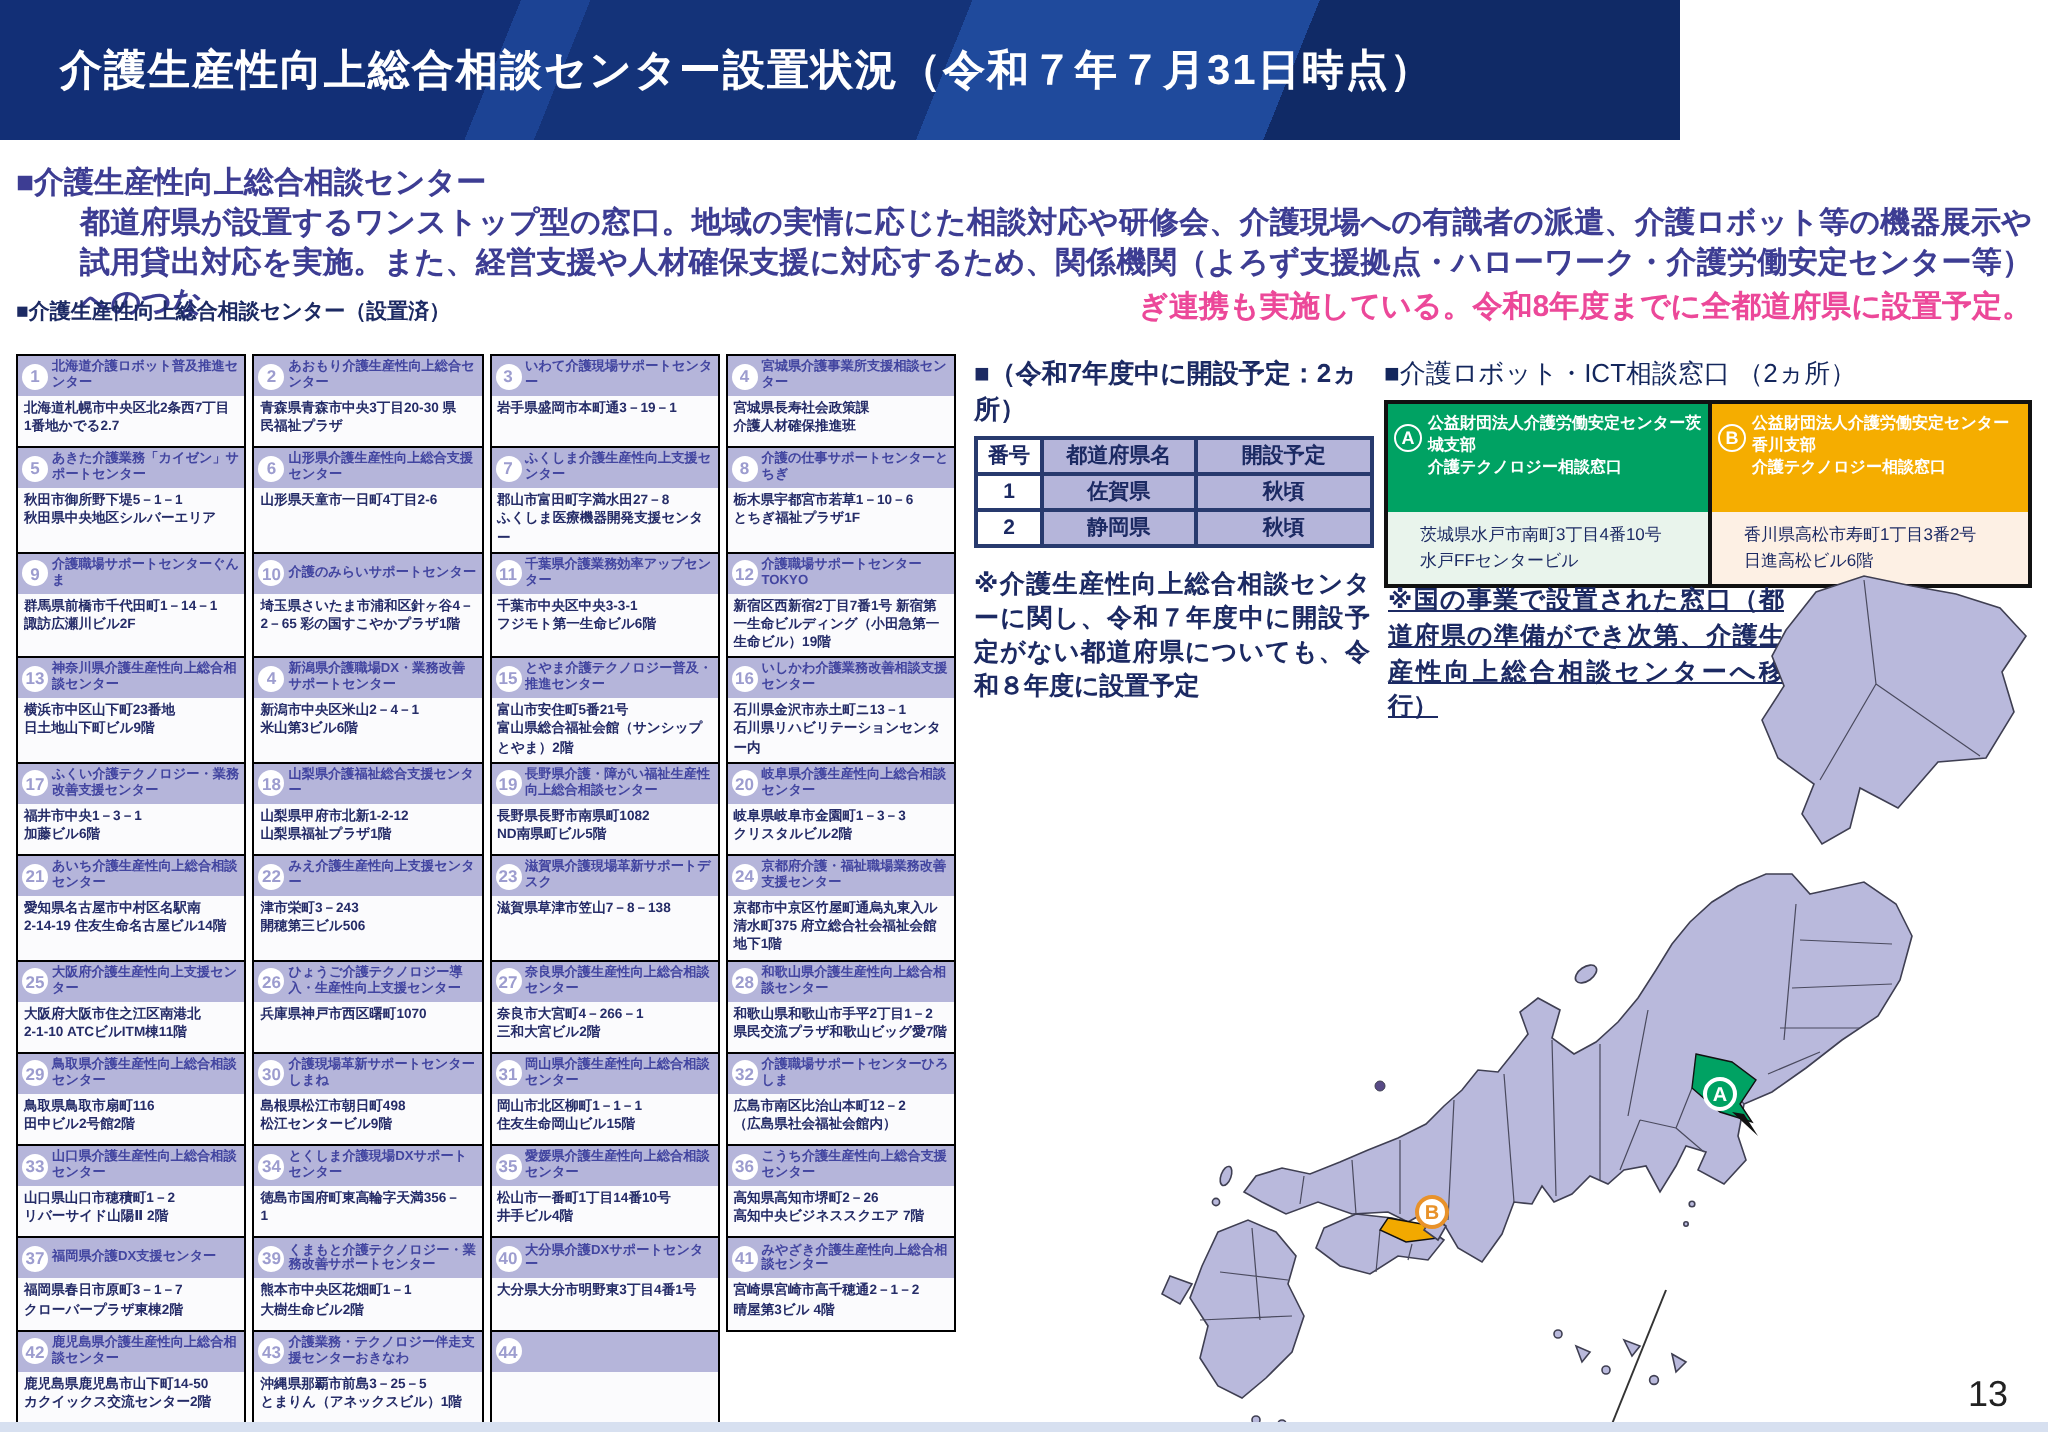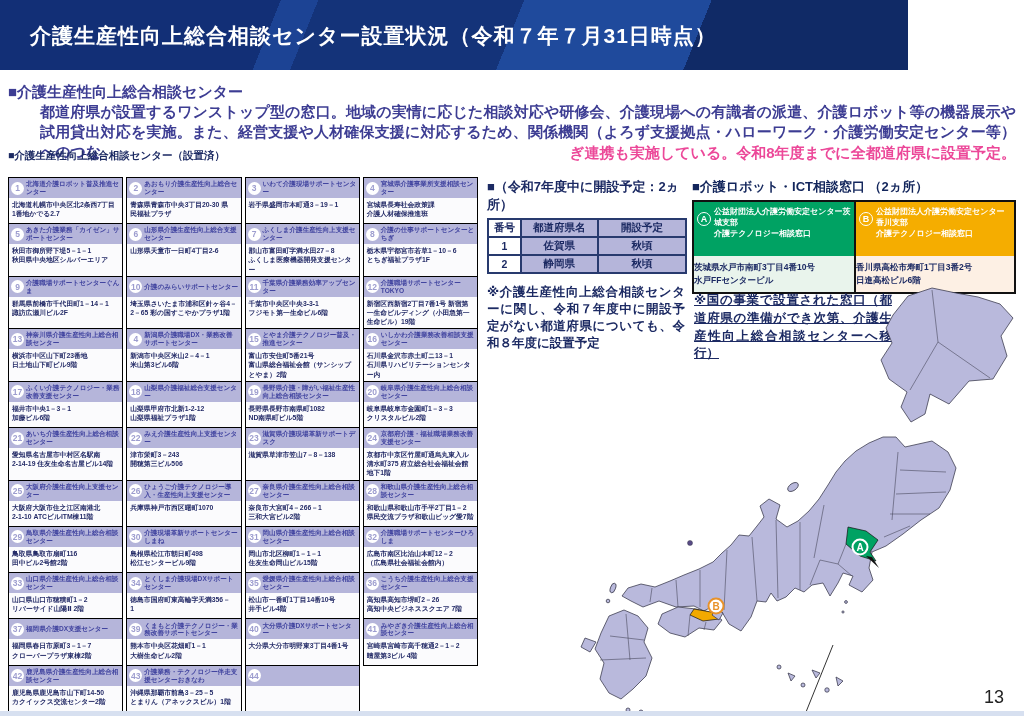--- a/index.html
+++ b/index.html
@@ -1,20 +1,20 @@
 <!DOCTYPE html>
 <html><head>
 <meta charset="utf-8">
 <style>
   html,body{margin:0;padding:0;background:#fff;}
   *{box-sizing:border-box;}
   #page{position:relative;width:1024px;height:716px;background:#ffffff;overflow:hidden;
         font-family:"Liberation Sans","DejaVu Sans",sans-serif;}
   
-  #banner{position:absolute;left:0;top:0;width:908px;height:70px;
+  #banner{position:absolute;left:0;top:0;width:840px;height:70px;
     background:linear-gradient(112deg,#122f76 0%,#122f76 30%,#1c4394 30%,#1c4394 34%,#143379 34%,#143379 56%,#1f4a9c 56%,#1f4a9c 76%,#102a66 76%,#102a66 100%);}
   #banner h1{margin:0;position:absolute;left:30px;top:24px;font-size:21px;line-height:1.1;
     color:#ffffff;font-weight:bold;letter-spacing:1px;}
   
   #intro{position:absolute;left:8px;top:82px;width:1008px;color:#3d3d93;font-weight:bold;}
   #intro .hd{font-size:15px;line-height:1.3;}
   #intro .bd{font-size:15px;line-height:1.34;text-align:justify;margin-left:32px;}
   #intro-row{position:absolute;left:8px;top:144px;width:1008px;display:flex;
     justify-content:space-between;align-items:flex-end;}
   #grid-label{font-size:10.5px;font-weight:bold;color:#1c2a63;text-align:right;}
@@ -35,31 +35,31 @@
   #planned table{border-collapse:collapse;margin-top:4px;}
   #planned th,#planned td{border:2px solid #283a6e;font-size:10.5px;font-weight:bold;
     color:#1c2a63;text-align:center;padding:1px 0;height:16px;margin-left:30px;}
   #planned th.c0,#planned td.c0{width:34px;background:#fff;}
   #planned th.c1,#planned td.c1{width:80px;background:#b5b5da;}
   #planned th.c2,#planned td.c2{width:92px;background:#b5b5da;}
   #planned .note{margin-top:10px;width:198px;font-size:12.5px;font-weight:bold;
     color:#1c2a63;line-height:1.35;text-align:justify;}
   
   #robot{position:absolute;left:692px;top:178px;width:324px;}
-  #robot .hd{font-size:13px;font-weight:bold;color:#13265c;}
+  #robot .hd{font-size:13px;font-weight:normal;color:#13265c;}
   #robot .boxes{display:flex;border:2px solid #111;margin-top:4px;}
   .win{width:50%;display:flex;flex-direction:column;}
   .win + .win{border-left:2px solid #111;}
   .whead{display:flex;align-items:flex-start;gap:3px;padding:4px 3px;min-height:54px;}
   .win-a .whead{background:#00a263;}
   .win-b .whead{background:#f5ad00;}
   .wmark{flex:none;width:14px;height:14px;border-radius:50%;border:1.5px solid #fff;
     color:#fff;font-size:9px;font-weight:bold;display:flex;align-items:center;justify-content:center;margin-top:6px;}
   .wname{font-size:8px;font-weight:bold;color:#fff;line-height:1.4;white-space:pre-line;}
-  .waddr{flex:1;padding:5px 0;font-size:8.5px;font-weight:bold;color:#1c2a63;
+  .waddr{flex:1;padding:5px 16px;font-size:8.5px;font-weight:normal;color:#1c2a63;
     line-height:1.5;white-space:pre-line;}
   .win-a .waddr{background:#e9f4ec;}
   .win-b .waddr{background:#fdf0e4;}
   #robot-note{position:absolute;left:694px;top:292px;width:198px;font-size:12.5px;
     font-weight:bold;color:#1c2a63;line-height:1.42;text-decoration:underline;text-align:justify;}
   
   #map{position:absolute;left:552px;top:276px;width:470px;height:440px;}
   .land{fill:#b9b9dc;stroke:#3f3f52;stroke-width:0.8;}
   .pref{fill:none;stroke:#4a4a5e;stroke-width:0.6;}
   .mk-letter{font-weight:bold;font-size:10px;text-anchor:middle;font-family:"Liberation Sans",sans-serif;}

